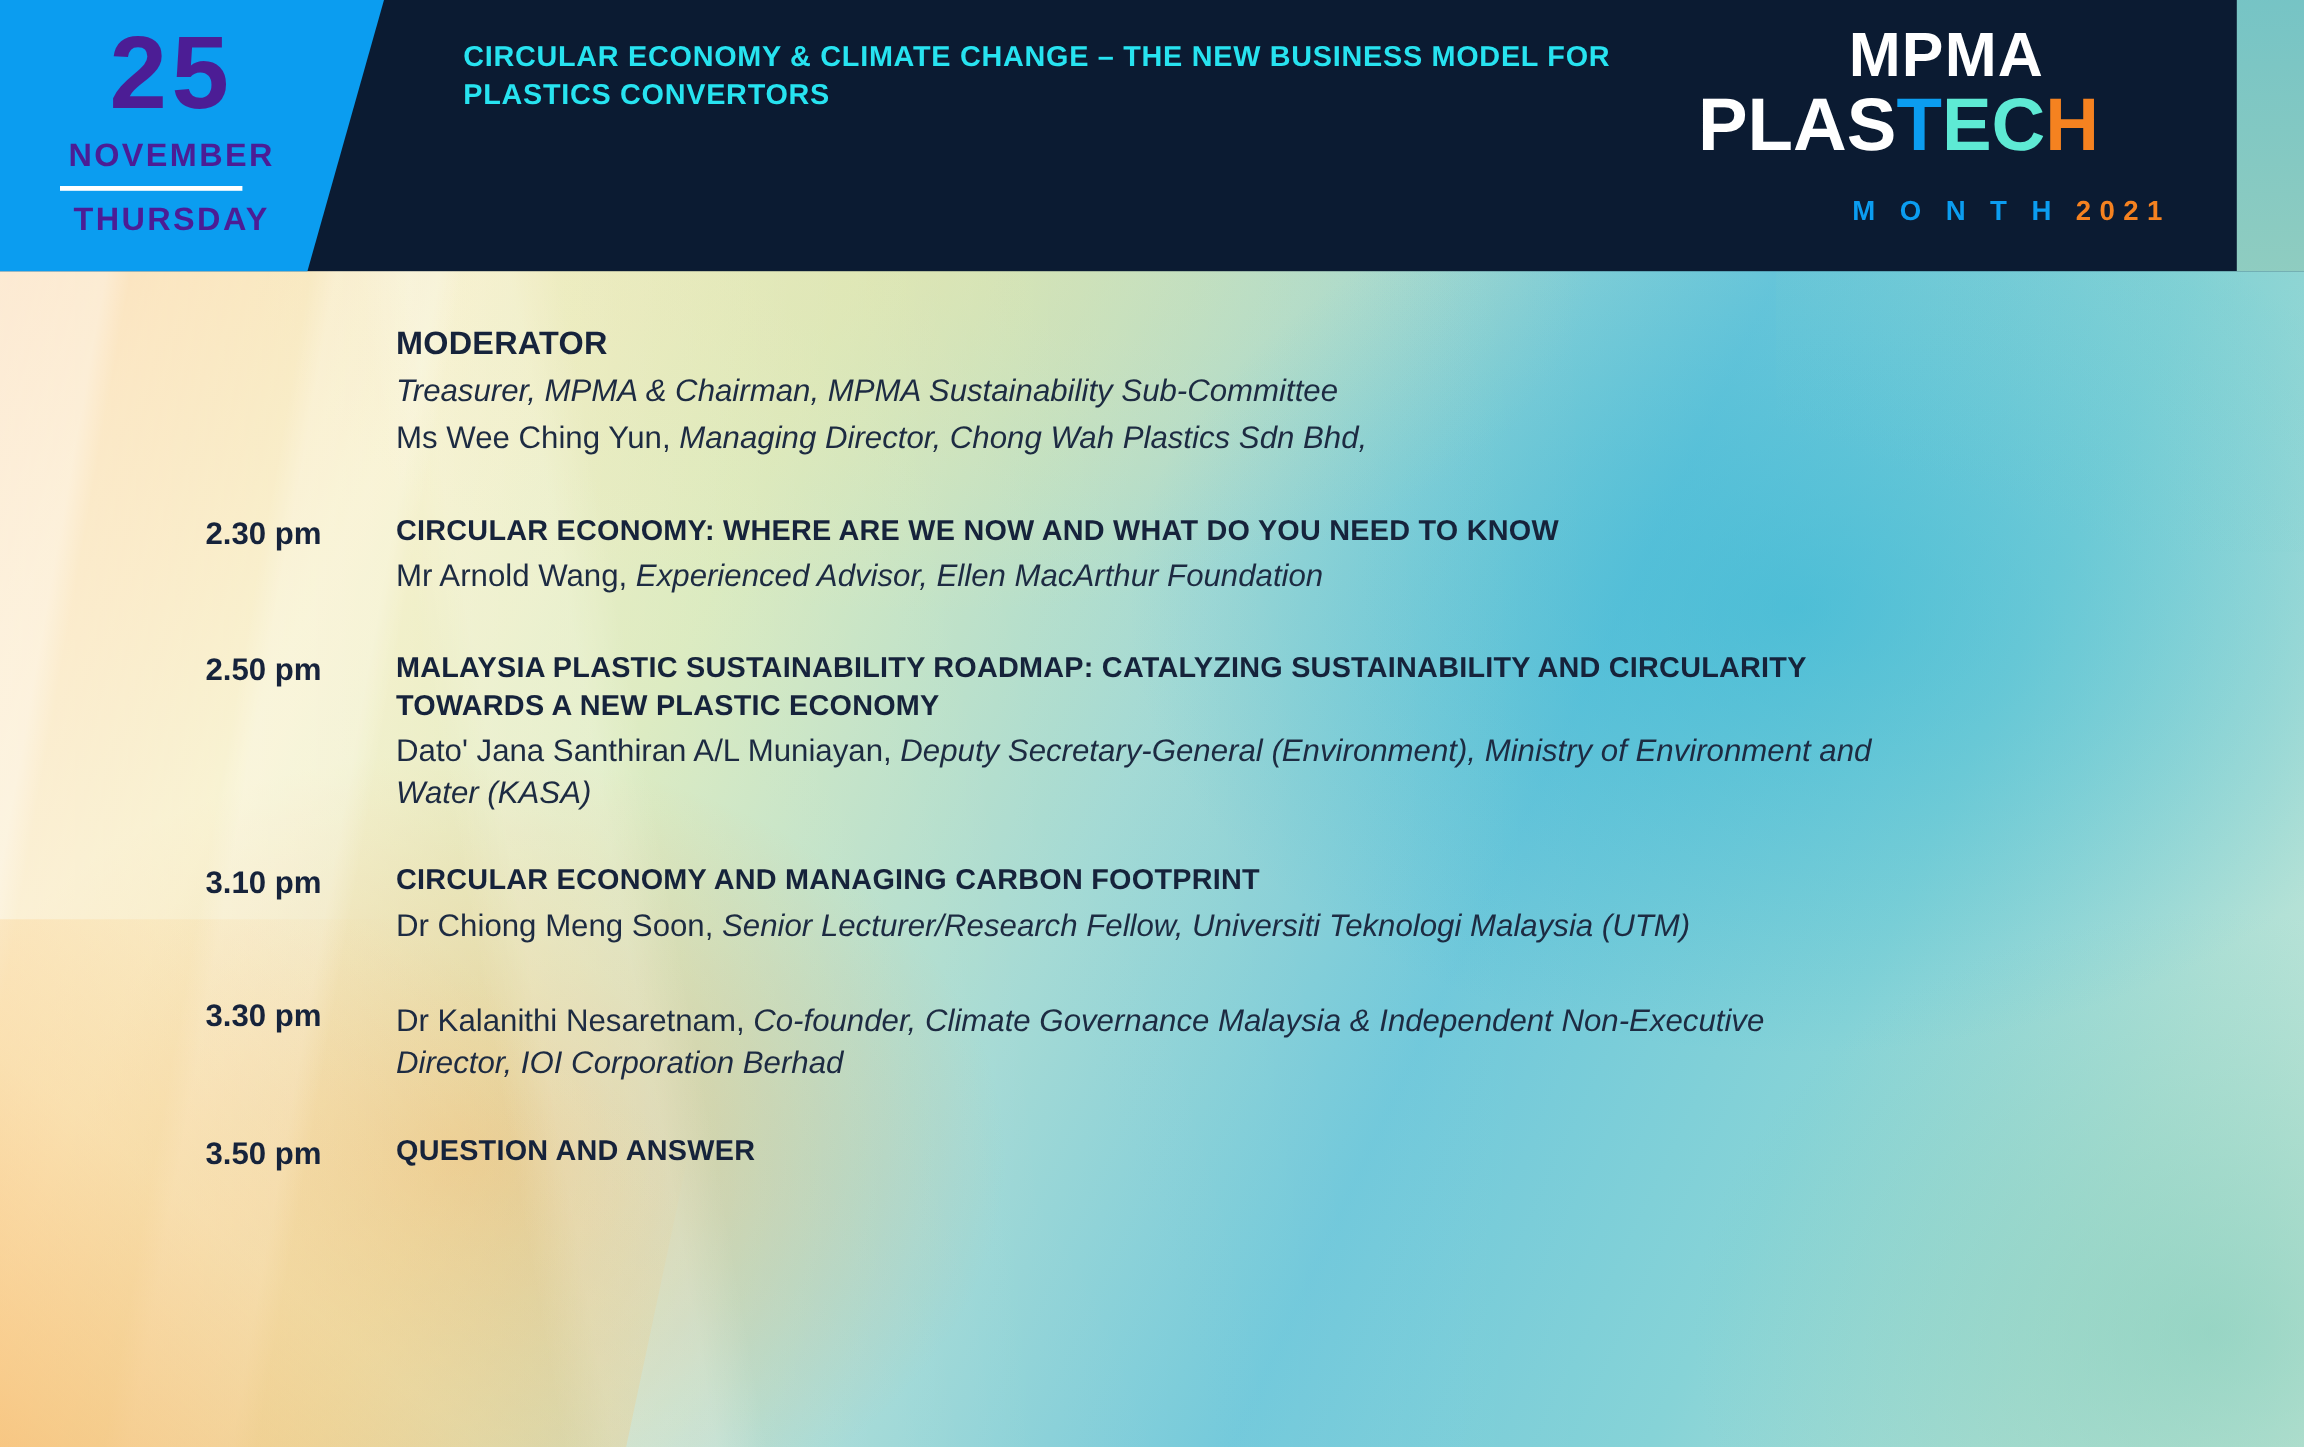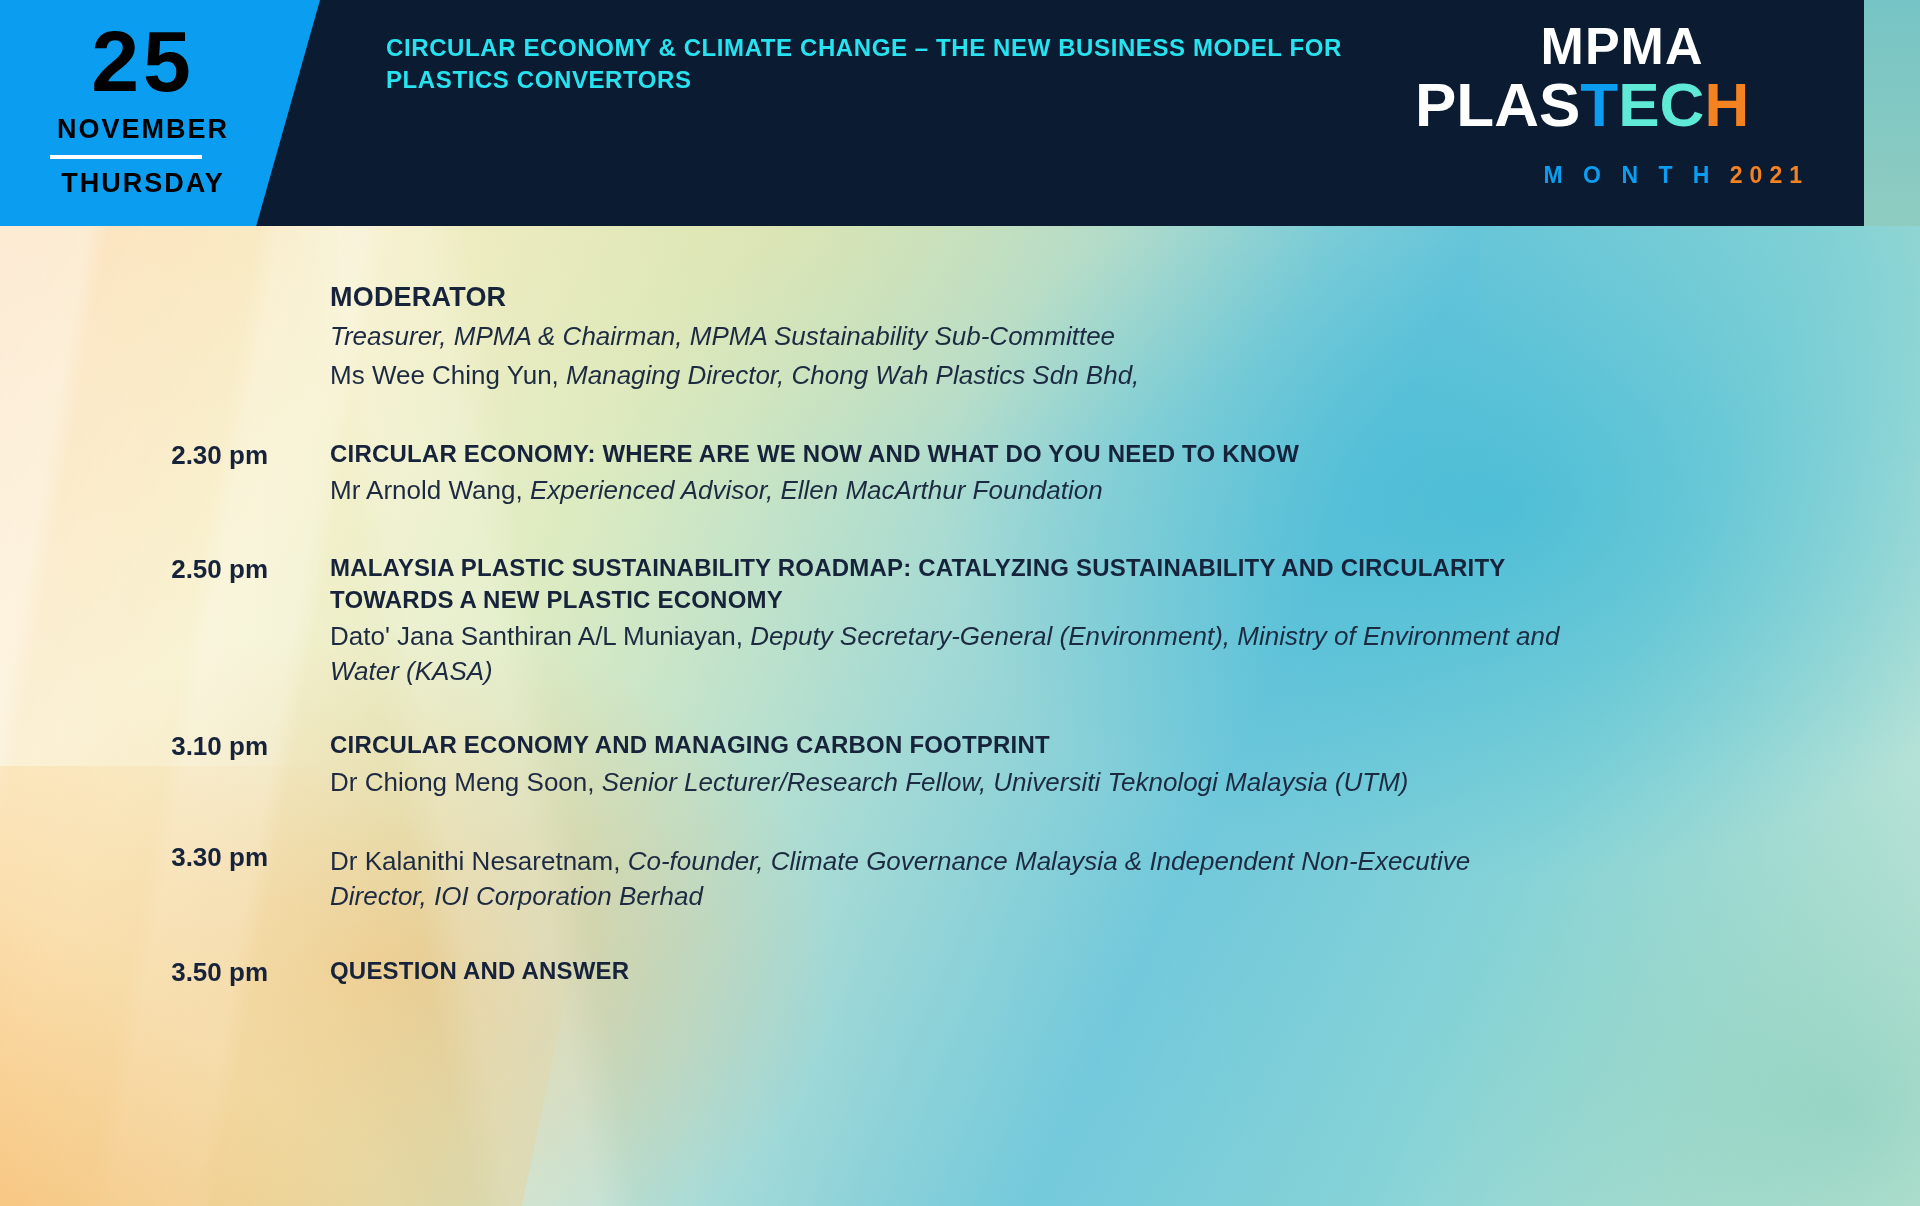--- a/index.html
+++ b/index.html
@@ -91,21 +91,21 @@
     background: linear-gradient(180deg, rgba(124,205,205,0.95), rgba(150,214,200,0.95));
   }
   
   .date-block {
     position: absolute;
     top: 0; left: 0;
     width: 320px;
     height: 272px;
     background: #0b9df0;
     clip-path: polygon(0 0, 100% 0, 76% 100%, 0 100%);
-    color: #000000;
+    color: #4c1d95;
     text-align: center;
   }
   .date-num {
     font-size: 86px;
     font-weight: bold;
     letter-spacing: 4px;
     line-height: 1;
     padding-top: 18px;
     margin-left: -34px;
   }
@@ -182,21 +182,21 @@
     letter-spacing: 7px;
     text-align: right;
     padding-right: 6px;
   }
   .logo-month .m1 { color: #0b9df0; }
   .logo-month .m2 { color: #f58220; }
 
   
   .agenda {
     position: absolute;
-    top: 244px;
+    top: 233px;
     left: 0;
     width: 1652px;
   }
   .row {
     display: flex;
     align-items: flex-start;
     padding: 0 0 0 0;
   }
   .row-time {
     width: 330px;

